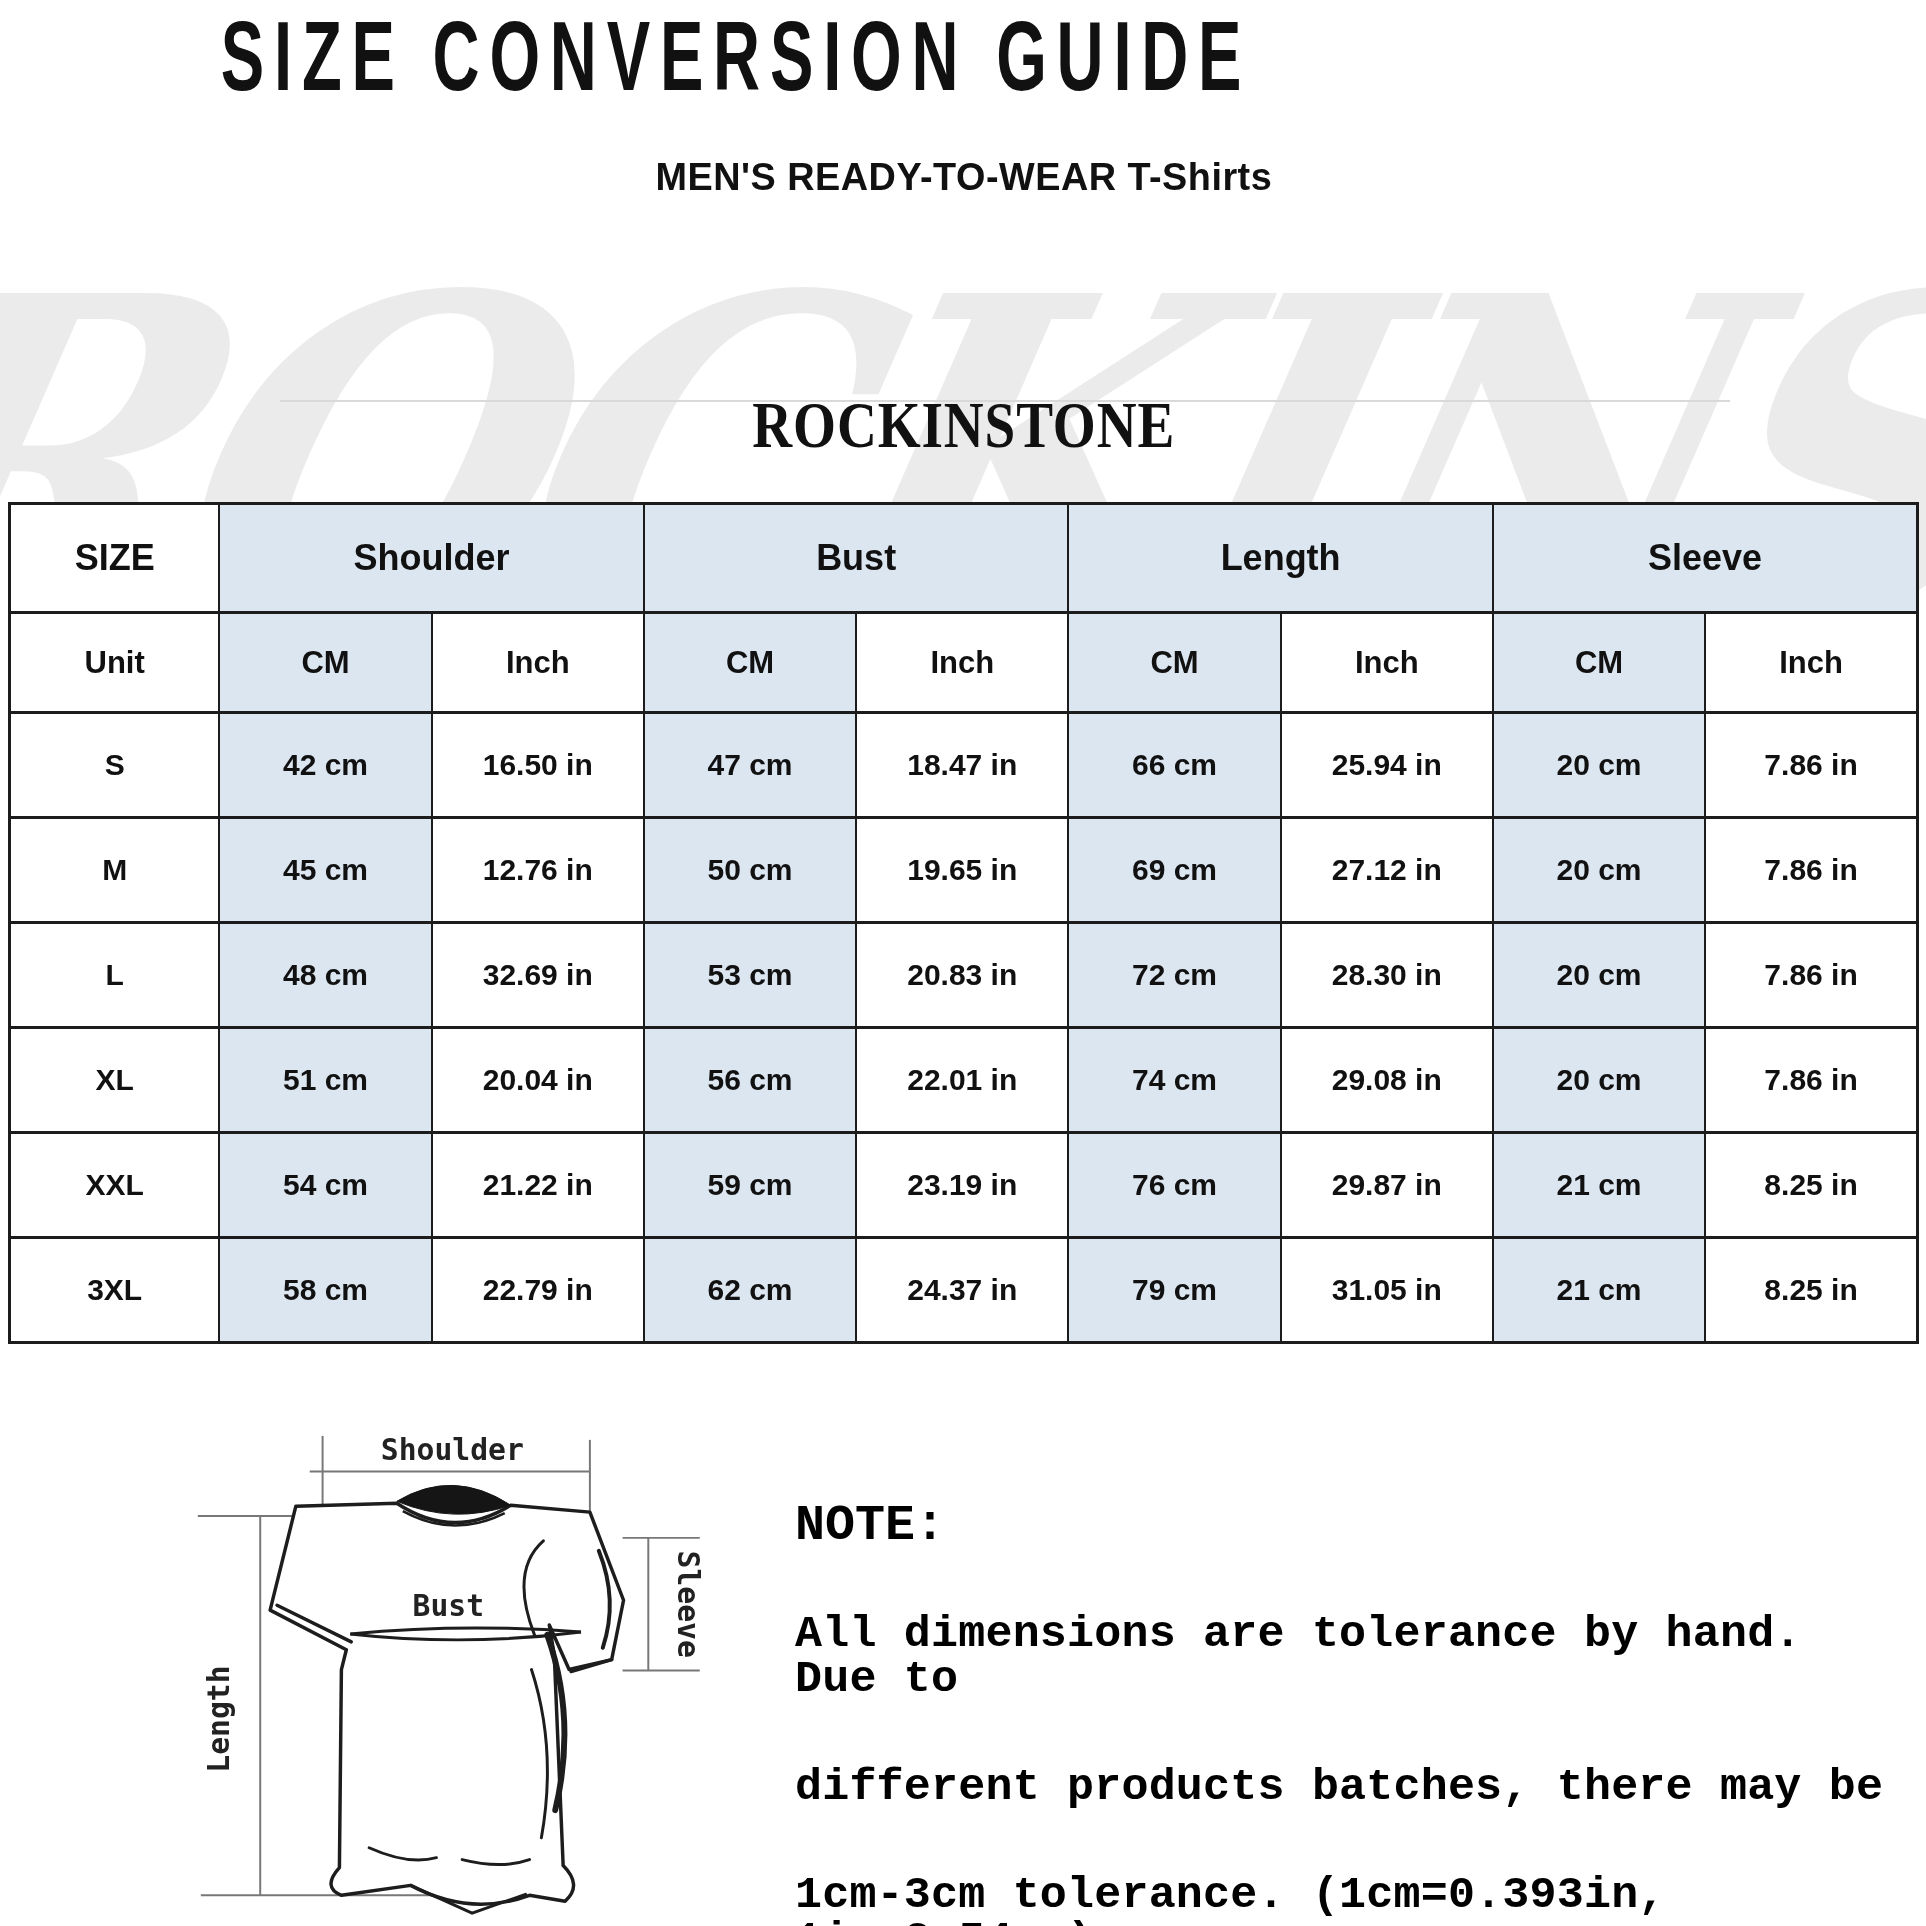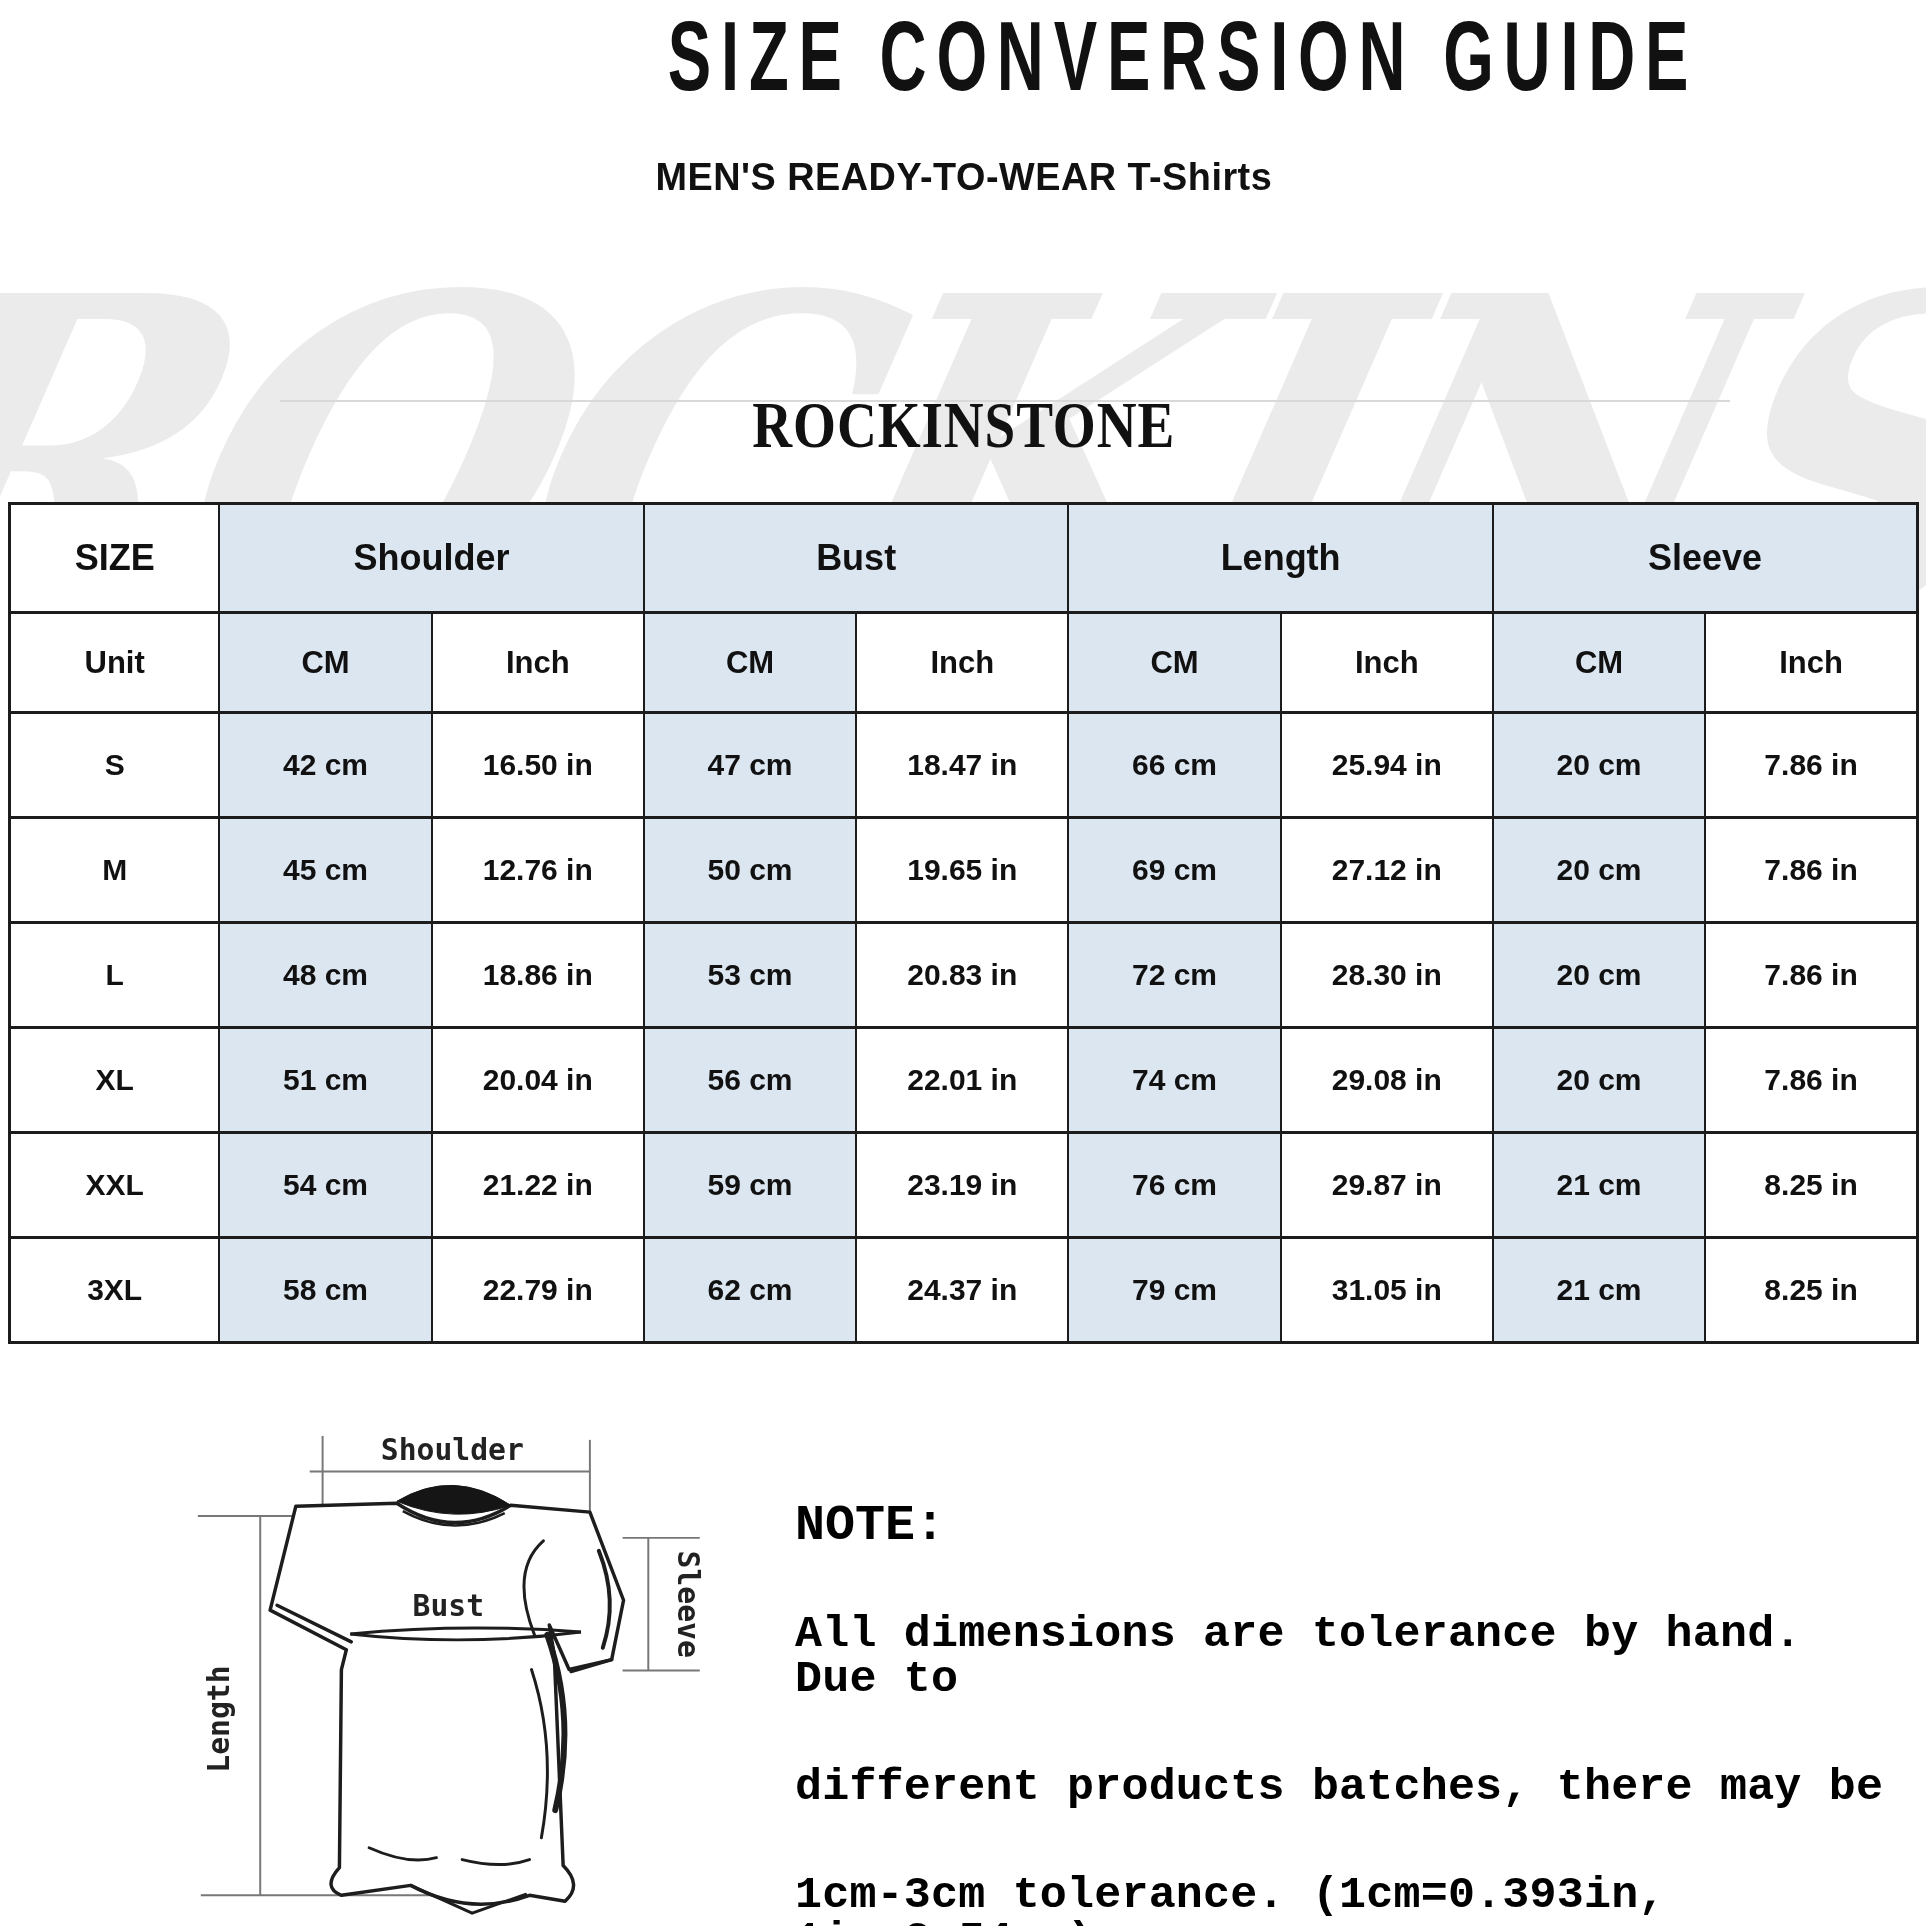--- a/index.html
+++ b/index.html
@@ -19,21 +19,21 @@
     font-size:426px;line-height:495px;
     letter-spacing:-30px;
     white-space:nowrap;
     color:#000;opacity:0.075;
     transform:skewX(-14deg) scaleY(1.04);
     transform-origin:left top;
     z-index:1;
     pointer-events:none;
   }
   
-  .title-wrap{position:absolute;top:8px;left:0;right:8px;text-align:right;z-index:3;}
+  .title-wrap{position:absolute;top:8px;left:0;right:0;text-align:left;z-index:3;}
   .title{
     display:inline-block;
     font-size:93px;font-weight:700;line-height:1.0;
     letter-spacing:14px;white-space:nowrap;
     transform:scaleX(0.70) scaleY(1.05);transform-origin:center top;
   }
   .subtitle-wrap{position:absolute;top:155px;left:0;right:0;text-align:center;z-index:3;}
   .subtitle{
     display:inline-block;
     font-size:39px;font-weight:700;letter-spacing:0.5px;white-space:nowrap;
@@ -165,21 +165,21 @@
         <td class="blue">50 cm</td>
         <td>19.65 in</td>
         <td class="blue">69 cm</td>
         <td>27.12 in</td>
         <td class="blue">20 cm</td>
         <td>7.86 in</td>
       </tr>
       <tr>
         <td>L</td>
         <td class="blue">48 cm</td>
-        <td>18.86 in</td>
+        <td>32.69 in</td>
         <td class="blue">53 cm</td>
         <td>20.83 in</td>
         <td class="blue">72 cm</td>
         <td>28.30 in</td>
         <td class="blue">20 cm</td>
         <td>7.86 in</td>
       </tr>
       <tr>
         <td>XL</td>
         <td class="blue">51 cm</td>

